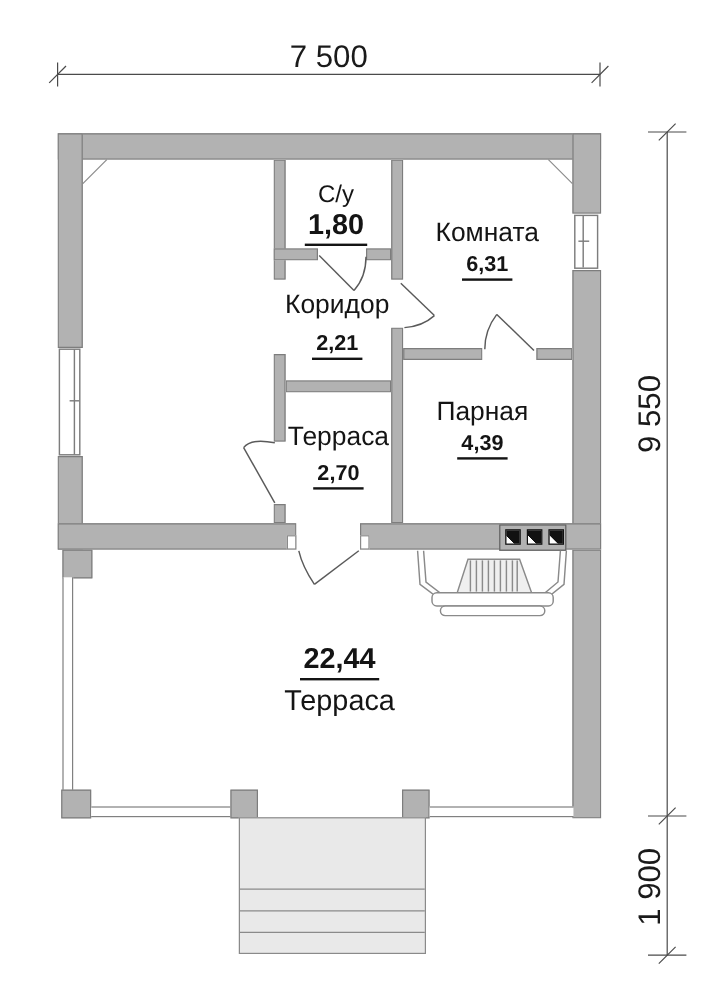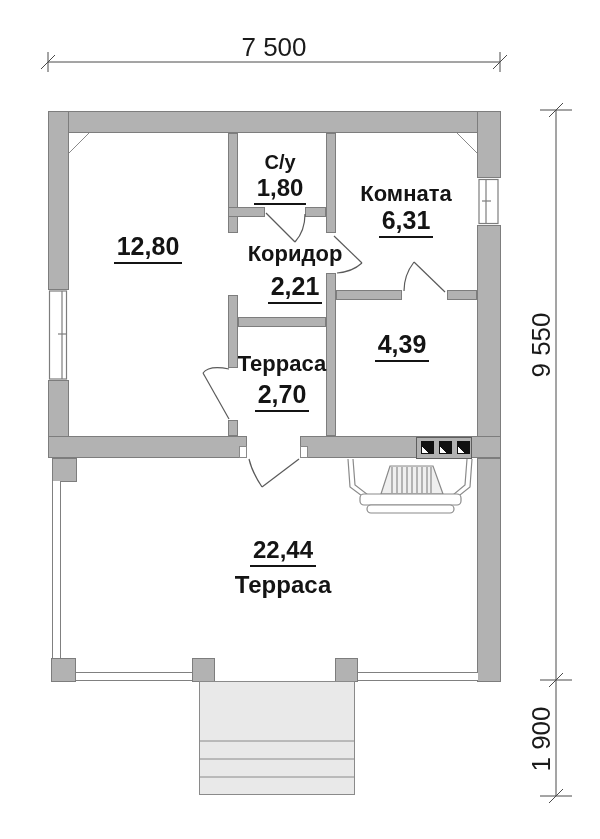--- a/index.html
+++ b/index.html
@@ -26,24 +26,24 @@
   .stove{
     position:absolute;left:416px;top:437px;width:56px;height:22px;
     background:#b2b2b2;border:1.5px solid #5e5e5e;box-sizing:border-box;
   }
   .flue{
     position:absolute;top:3px;width:13px;height:13px;
     background:linear-gradient(45deg,#ffffff 0%,#ffffff 30%,#111111 31%,#111111 100%);
     border:1px solid #111;box-sizing:border-box;
   }
   .room-label{position:absolute;text-align:center;line-height:25px;}
-  .rname{font-weight:700;font-size:22px;white-space:normal;}
+  .rname{font-weight:400;font-size:22px;white-space:normal;}
   .rname.small{font-size:20px;}
   .rname.big{font-size:24px;}
-  .rarea{font-weight:700;font-size:25px;margin-top:2px;}
+  .rarea{font-weight:700;font-size:18px;margin-top:2px;}
   .rarea.big{font-size:24px;}
   .rarea span{border-bottom:2px solid #141414;padding:0 3px 2px;}
   .dim{position:absolute;font-size:26px;font-weight:400;color:#1a1a1a;display:flex;align-items:center;justify-content:center;}
   .dim.rot{transform:rotate(-90deg);}
   svg.overlay{position:absolute;left:0;top:0;}
 </style>
 </head>
 <body>
 
 <div id="canvas">
@@ -172,44 +172,44 @@
       <line x1="549" y1="687" x2="563" y2="673"></line>
       <line x1="549" y1="803" x2="563" y2="789"></line>
     </g>
   </svg>
 
   <div class="dim" style="left:174px;top:32px;width:200px;height:30px;">7 500</div>
   <div class="dim rot" style="left:481px;top:330px;width:120px;height:30px;">9 550</div>
   <div class="dim rot" style="left:481px;top:724px;width:120px;height:30px;">1 900</div>
 
   <div class="room-label" style="left:78px;top:232px;width:140px;">
-    <div class="rarea"><span>12,80</span></div>
   </div>
 
   <div class="room-label" style="left:245px;top:151px;width:70px;line-height:23px;">
     <div class="rname small">С/у</div>
     <div class="rarea" style="font-size:24px;"><span>1,80</span></div>
   </div>
 
   <div class="room-label" style="left:336px;top:181px;width:140px;">
     <div class="rname">Комната</div>
     <div class="rarea"><span>6,31</span></div>
   </div>
 
-  <div class="room-label" style="left:235px;top:241px;width:120px;text-align:center;">
+  <div class="room-label" style="left:221px;top:241px;width:120px;text-align:center;">
     <div class="rname">Коридор</div>
     <div class="rarea" style="margin-top:8px;"><span>2,21</span></div>
   </div>
 
   <div class="room-label" style="left:222px;top:351px;width:120px;">
     <div class="rname">Терраса</div>
     <div class="rarea" style="margin-top:6px;"><span>2,70</span></div>
   </div>
 
   <div class="room-label" style="left:342px;top:330px;width:120px;">
+    <div class="rname">Парная</div>
     <div class="rarea"><span>4,39</span></div>
   </div>
 
   <div class="room-label" style="left:213px;top:535px;width:140px;">
     <div class="rarea big"><span>22,44</span></div>
     <div class="rname big" style="margin-top:10px;text-align:center;">Терраса</div>
   </div>
 
 </div>
 

